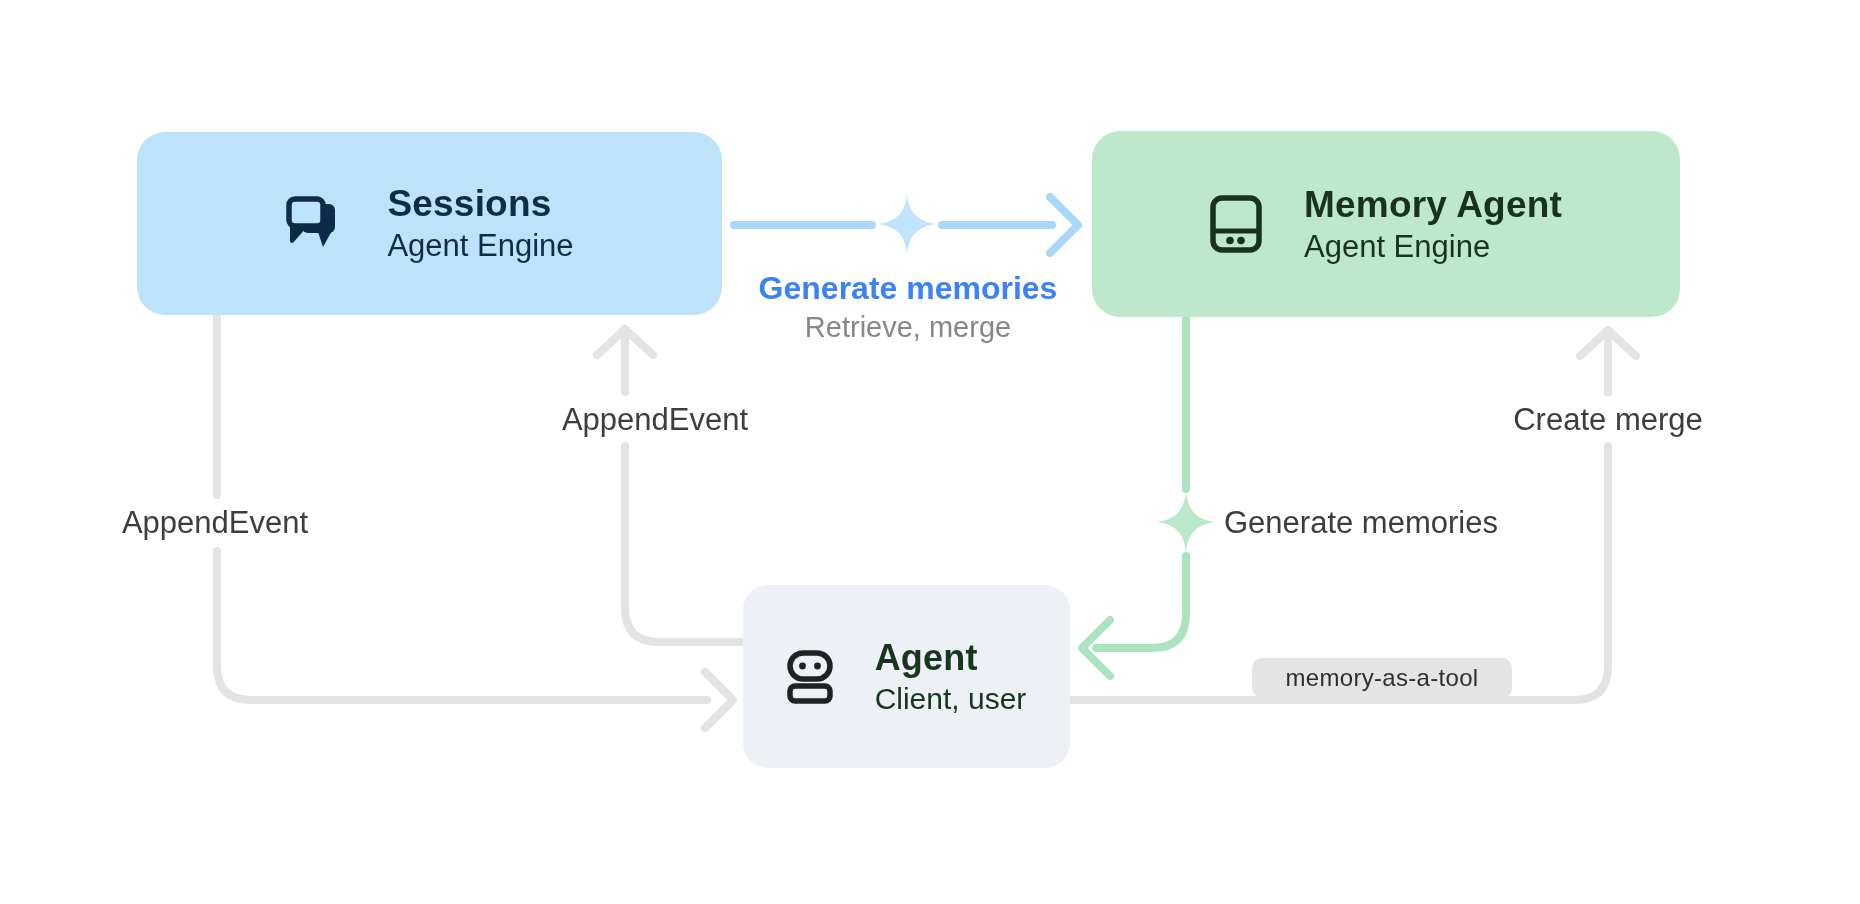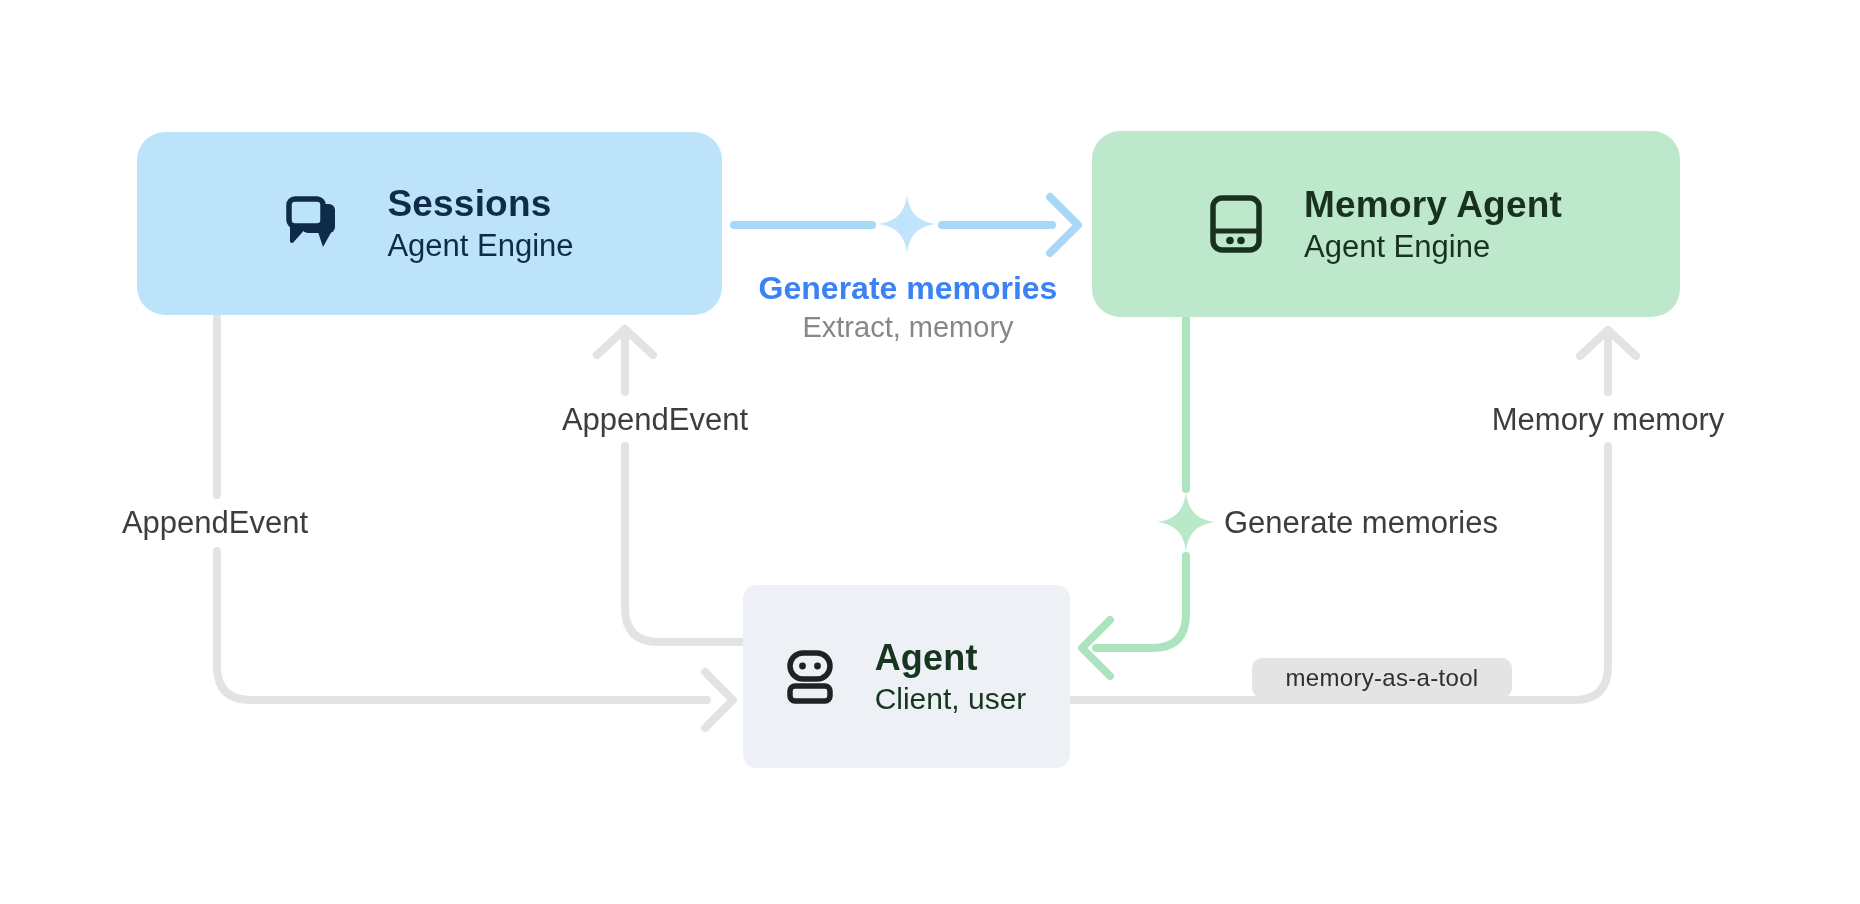--- a/index.html
+++ b/index.html
@@ -7,21 +7,21 @@
     position:relative;width:1860px;height:904px;background:#ffffff;overflow:hidden;
     font-family:"Liberation Sans","DejaVu Sans",sans-serif;
   }
   .wires{position:absolute;left:0;top:0;width:1860px;height:904px;}
   .node{
     position:absolute;display:flex;align-items:center;justify-content:center;
     gap:42px;border-radius:28px;
   }
   .node-sessions{left:137px;top:132px;width:585px;height:183px;background:#BDE3FA;color:#0E2C49;}
   .node-memory{left:1092px;top:131px;width:588px;height:186px;background:#BEE8CB;color:#18321F;}
-  .node-agent{left:743px;top:585px;width:327px;height:183px;background:#EDF1F6;color:#17351F;border-radius:14px;}
+  .node-agent{left:743px;top:585px;width:327px;height:183px;background:#EDF1F6;color:#17351F;border-radius:25px;}
   .node-text{display:flex;flex-direction:column;align-items:flex-start;}
   .node-title{font-size:37px;font-weight:700;line-height:1.25;letter-spacing:0.2px;}
   .node-subtitle{font-size:31px;font-weight:400;line-height:1.25;}
   .node-agent .node-title{font-size:36px;}
   .node-agent .node-subtitle{font-size:30px;}
   .edge-label{
     position:absolute;font-size:31px;font-weight:500;color:#3B3D40;white-space:nowrap;
     transform:translate(-50%,-50%);
   }
   .edge-sublabel{
@@ -114,21 +114,21 @@
       <circle cx="30.5" cy="16" r="3.4" fill="#1F2125"></circle>
       <rect x="3" y="36" width="40" height="15" rx="5" fill="none" stroke="#1F2125" stroke-width="5.5"></rect>
     </svg>
     <div class="node-text">
       <div class="node-title">Agent</div>
       <div class="node-subtitle">Client, user</div>
     </div>
   </div>
 
   <div class="edge-label" id="generate-label">Generate memories</div>
-  <div class="edge-sublabel" id="extract-label">Extract, memory</div>
+  <div class="edge-sublabel" id="extract-label">Retrieve, merge</div>
   <div class="edge-label" id="append-label">AppendEvent</div>
   <div class="edge-label" id="list-label">AppendEvent</div>
   <div class="edge-label" id="retrieve-label">Generate memories</div>
-  <div class="edge-label" id="create-label">Memory memory</div>
+  <div class="edge-label" id="create-label">Create merge</div>
 
   <div class="badge">memory-as-a-tool</div>
 
 </div>
 
 </body></html>

